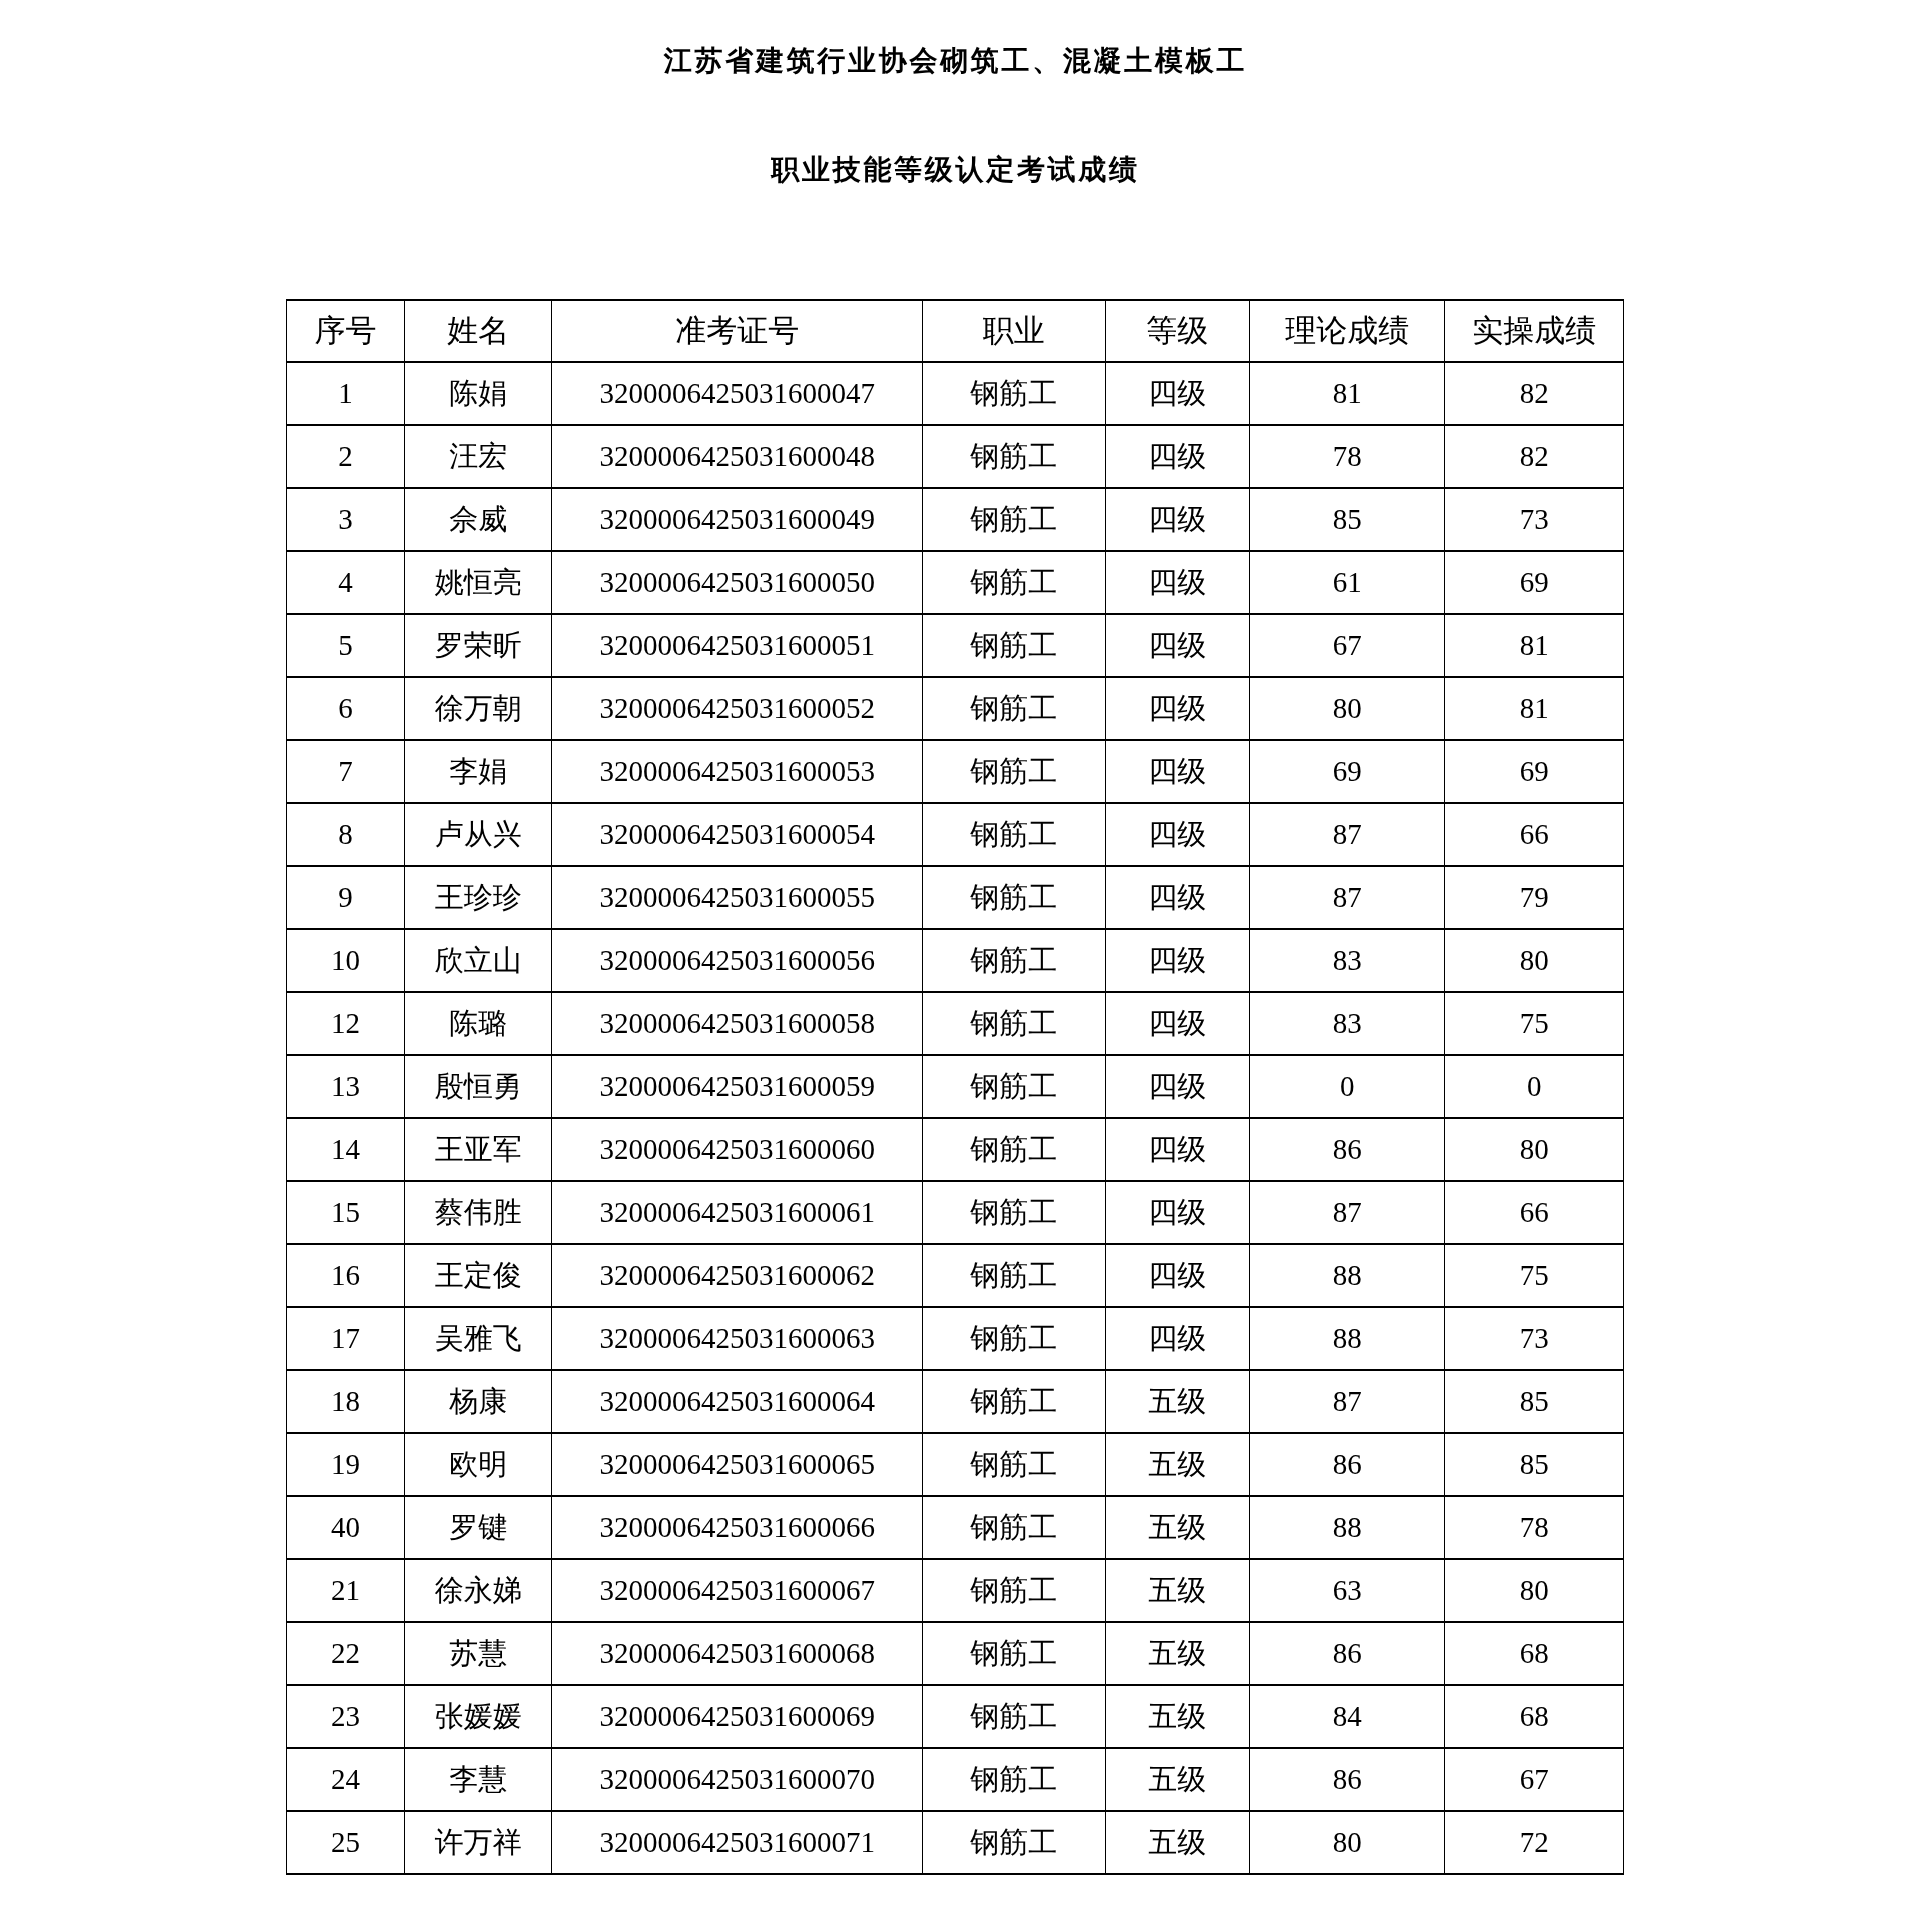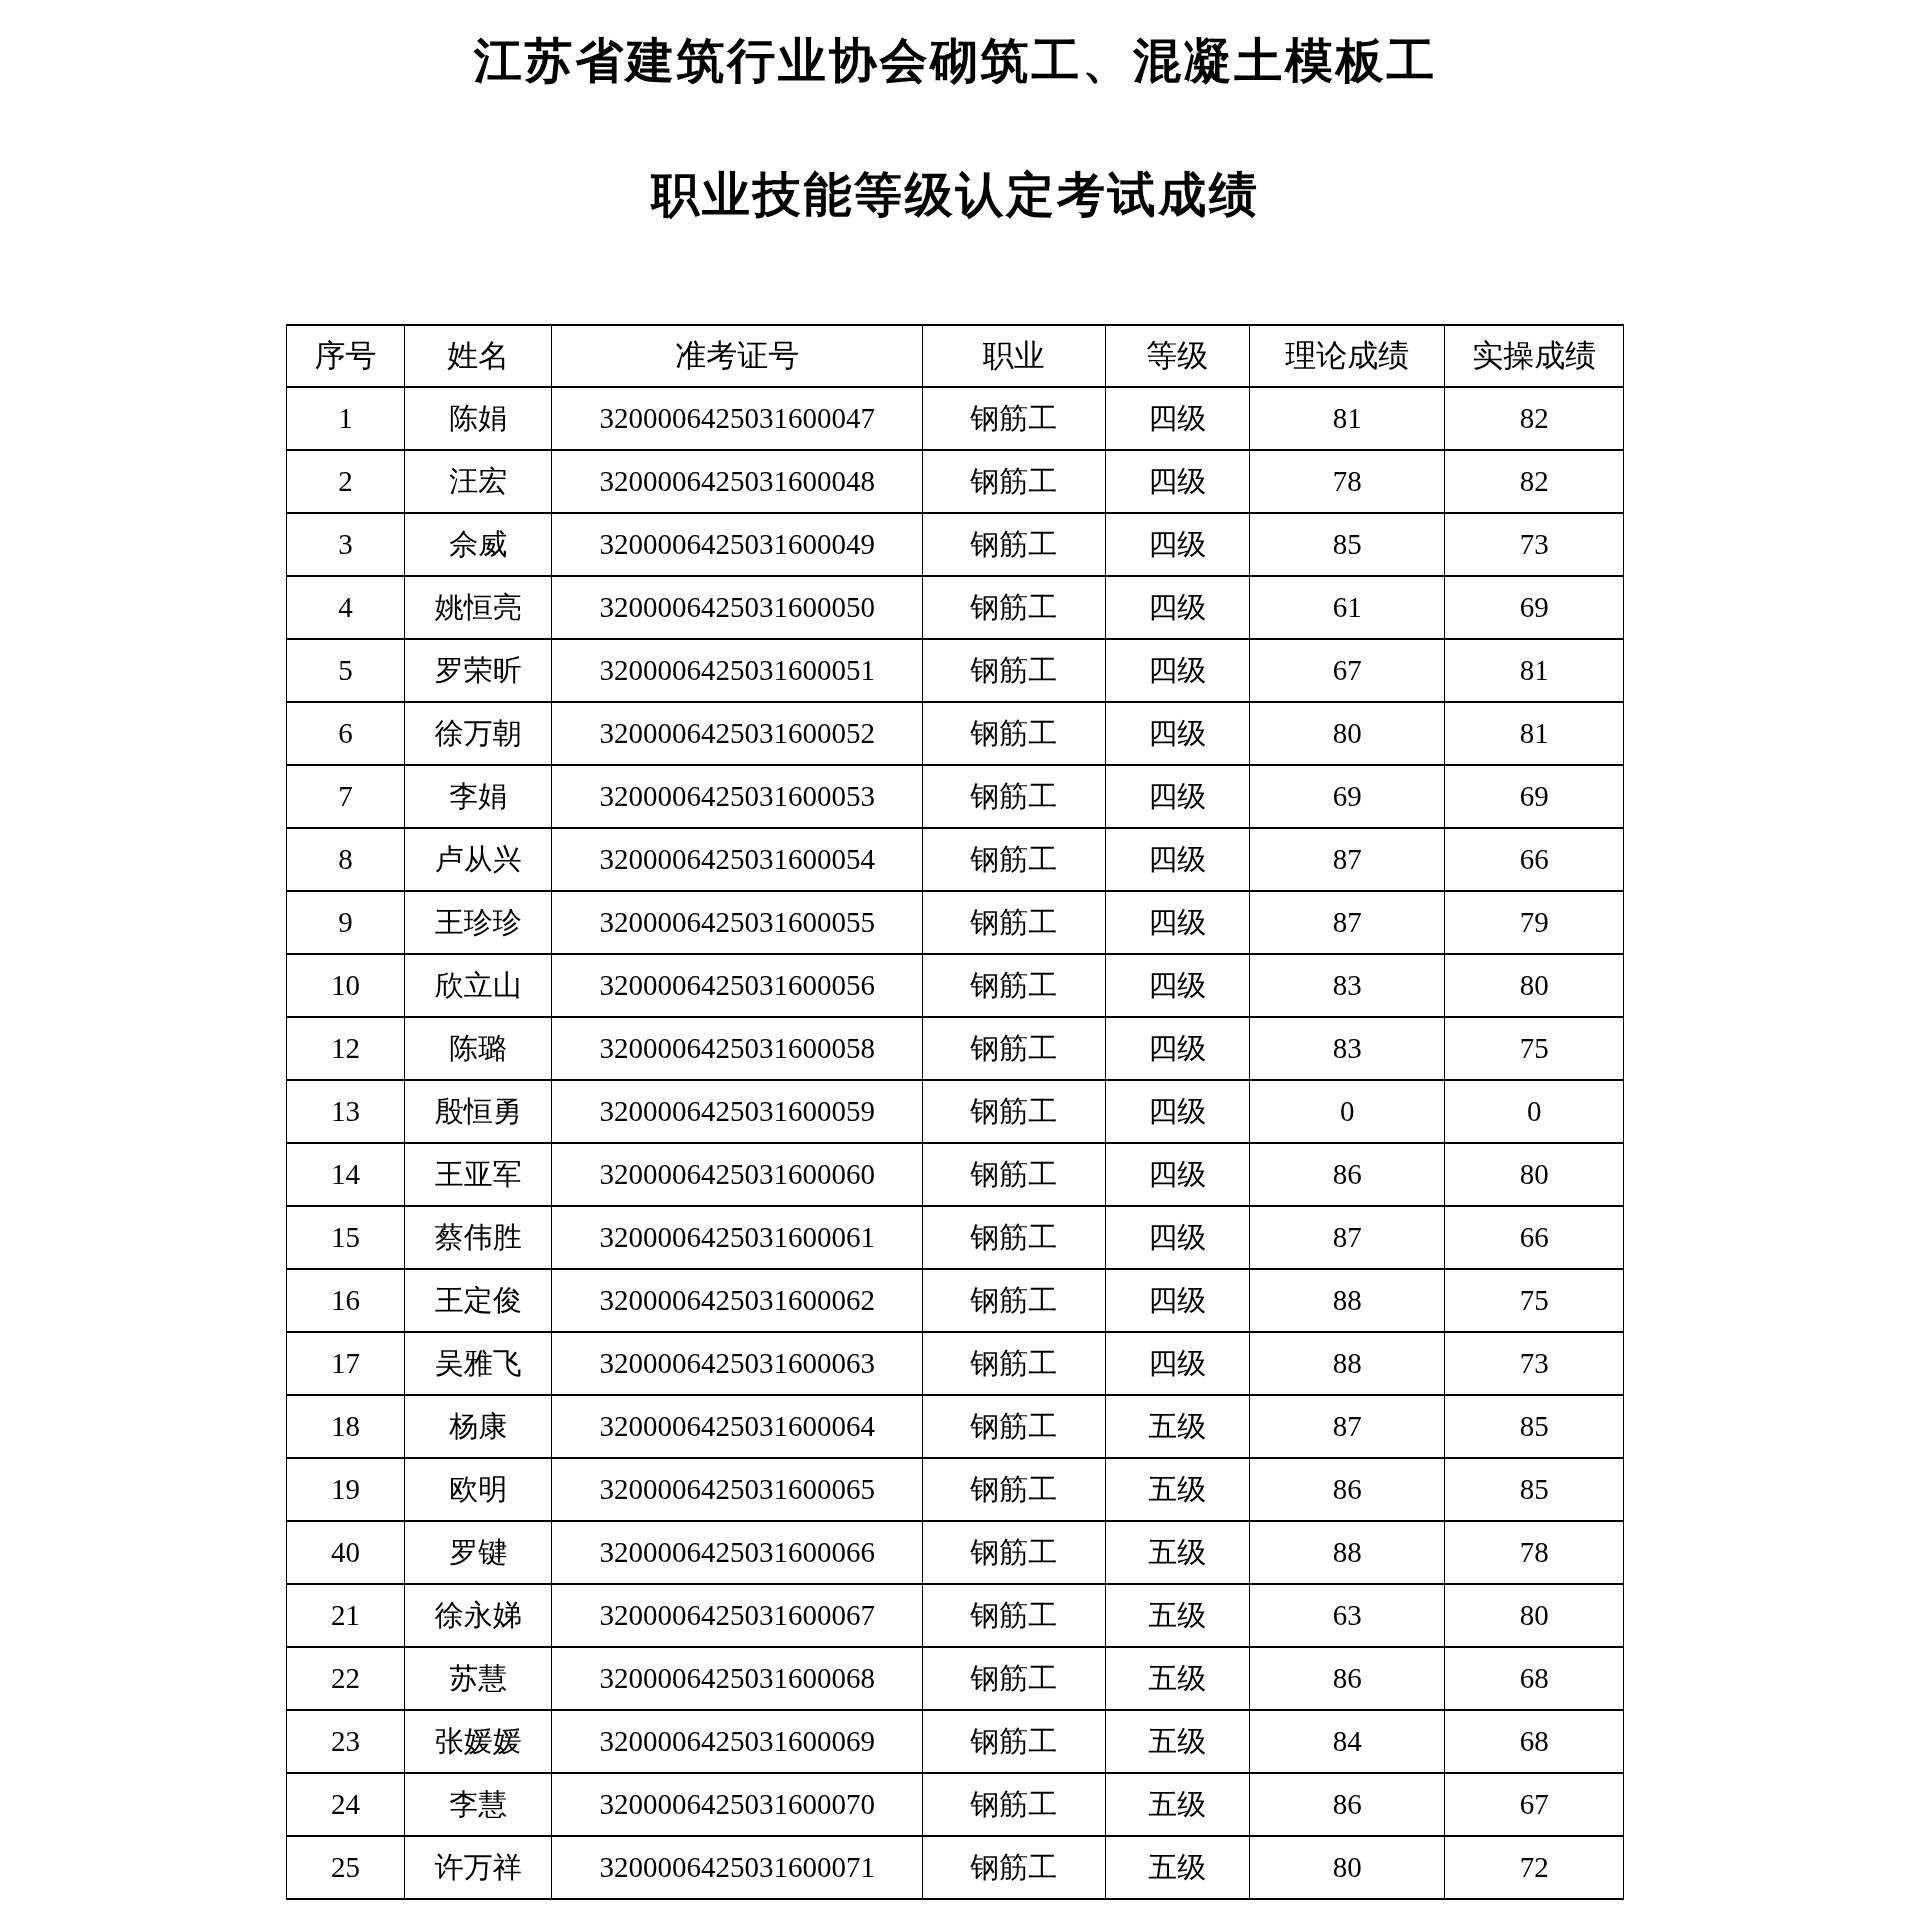--- a/index.html
+++ b/index.html
@@ -12,27 +12,27 @@
   .page {
     position: relative;
     width: 1911px;
     height: 2197px;
     background: #ffffff;
     overflow: hidden;
   }
   .doc-title {
     text-align: center;
     font-weight: bold;
-    font-size: 48px;
+    font-size: 28px;
     line-height: 62px;
     letter-spacing: 2.7px;
     white-space: nowrap;
   }
   .doc-title.line1 { padding-top: 30px; }
-  .doc-title.line2 { margin-top: 72px; }
+  .doc-title.line2 { margin-top: 47px; }
   table.scores {
     border-collapse: collapse;
     table-layout: fixed;
     margin-left: 286px;
     margin-top: 98px;
     width: 1338px;
   }
   table.scores th, table.scores td {
     border: 1.5px solid #000000;
     border-top-width: 2.7px;

